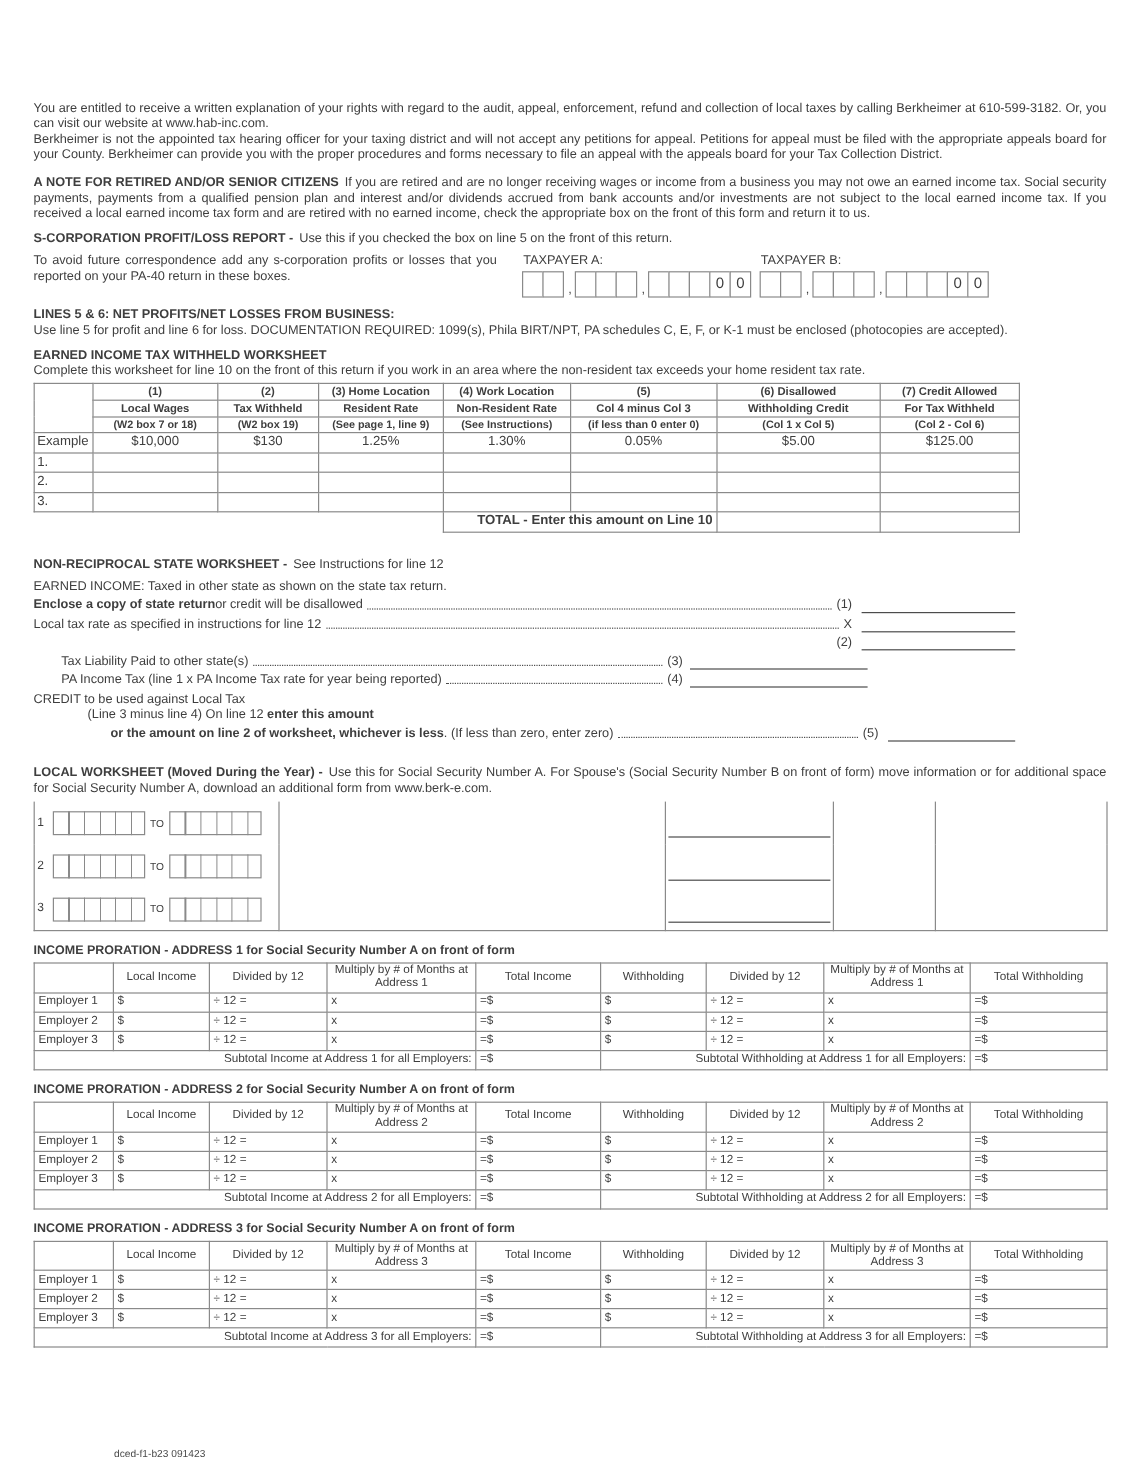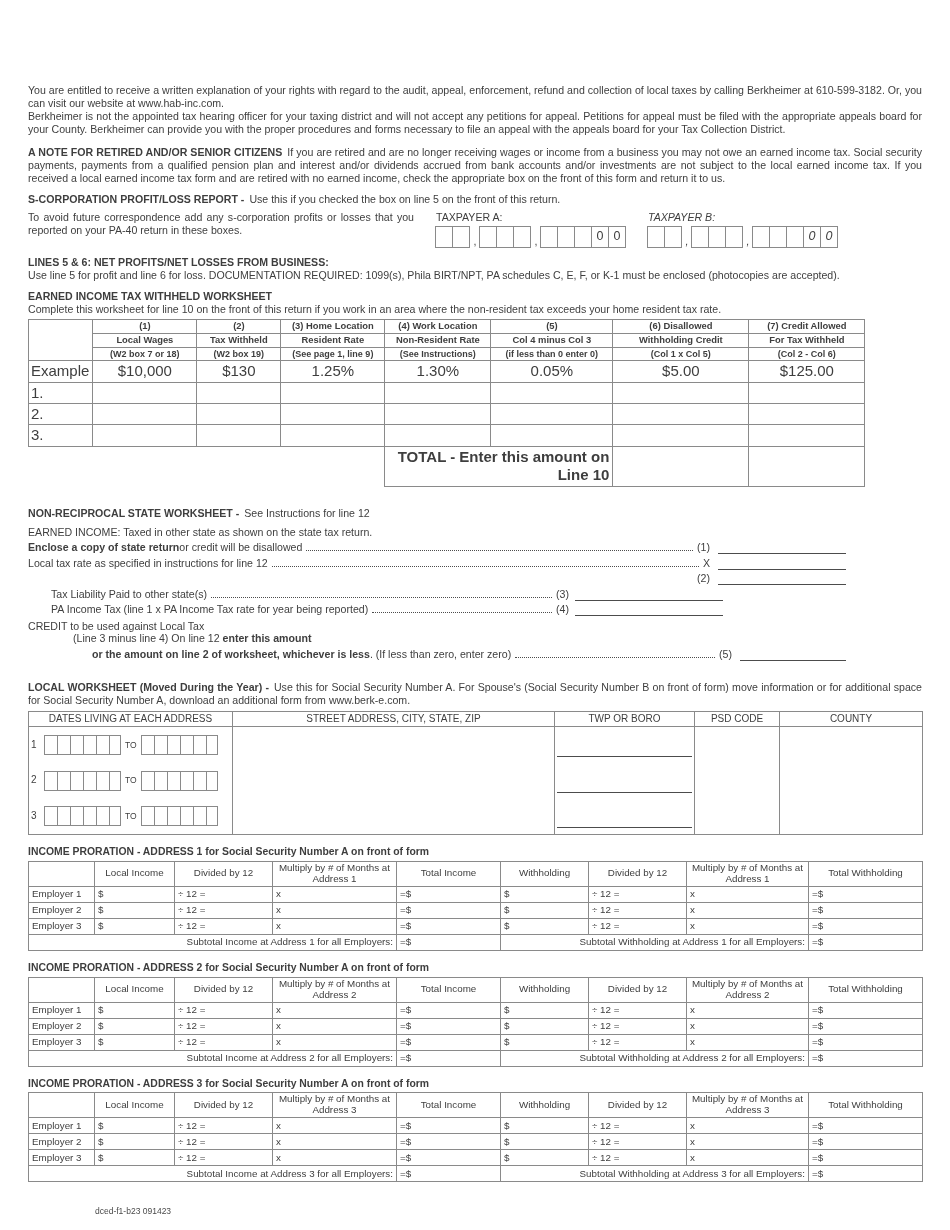--- a/index.html
+++ b/index.html
@@ -24,21 +24,21 @@
   .tp-label{margin-bottom:2px;}
   .comb{display:flex;align-items:flex-end;}
   .mc{width:18px;height:22px;border:1px solid #8a8a8a;margin-left:-1px;display:flex;align-items:center;justify-content:center;font-size:12.5px;background:#fff;}
   .comma{width:8px;text-align:center;margin:0 1px;}
 
   
   .eit{margin-top:3px;}
   .eit th,.eit td{border:1px solid #8a8a8a;padding:1px 3px;}
   .eit th{font-weight:bold;font-size:9.4px;text-align:center;line-height:1.15;padding:1px 2px;}
   .eit tr.h3row th{font-size:9px;}
-  .eit td{font-size:15px;height:15px;}
+  .eit td{font-size:11px;height:15px;}
   .eit td.num{text-align:center;}
   .eit td.lab{padding-left:2px;}
   .eit td.nb{border:none;}
   .eit td.tot{font-weight:bold;text-align:right;}
 
   
   .nr-line{display:flex;align-items:flex-end;margin-top:2.5px;}
   .w818{width:818px;}
   .w672{width:672px;margin-left:23px;}
   .leader{flex:1 1 auto;border-bottom:1.5px dotted #4c4c4c;margin:0 4px 3px 4px;}
@@ -104,21 +104,21 @@
           <span class="mc"></span>
           <span class="mc"></span>
           <span class="comma">,</span>
           <span class="mc"></span>
           <span class="mc"></span>
           <span class="mc"></span>
           <span class="mc">0</span>
           <span class="mc">0</span>
       </div>
     </div>
-    <div class="tp" style="margin-left:22px;font-style:italic;">
+    <div class="tp" style="margin-left:8px;">
       <div class="tp-label">TAXPAYER B:</div>
       <div class="comb">
         <span class="mc"></span>
           <span class="mc"></span>
           <span class="comma">,</span>
           <span class="mc"></span>
           <span class="mc"></span>
           <span class="mc"></span>
           <span class="comma">,</span>
           <span class="mc"></span>
@@ -279,27 +279,20 @@
 
   <table class="lw">
     <colgroup>
         <col style="width:204px">
         <col style="width:322px">
         <col style="width:140px">
         <col style="width:85px">
         <col style="width:143px">
       </colgroup>
     <tbody>
-        <tr>
-      <th>DATES LIVING AT EACH ADDRESS</th>
-      <th>STREET ADDRESS, CITY, STATE, ZIP</th>
-      <th>TWP OR BORO</th>
-      <th>PSD CODE</th>
-      <th>COUNTY</th>
-    </tr>
     <tr>
       <td class="c-dates">
             <div class="flexrow">
               <span class="rn">1</span>
               <span class="dcomb"></span>
               <span class="to">TO</span>
               <span class="dcomb"></span>
             </div>
           </td>
       <td class="c-street"></td>

